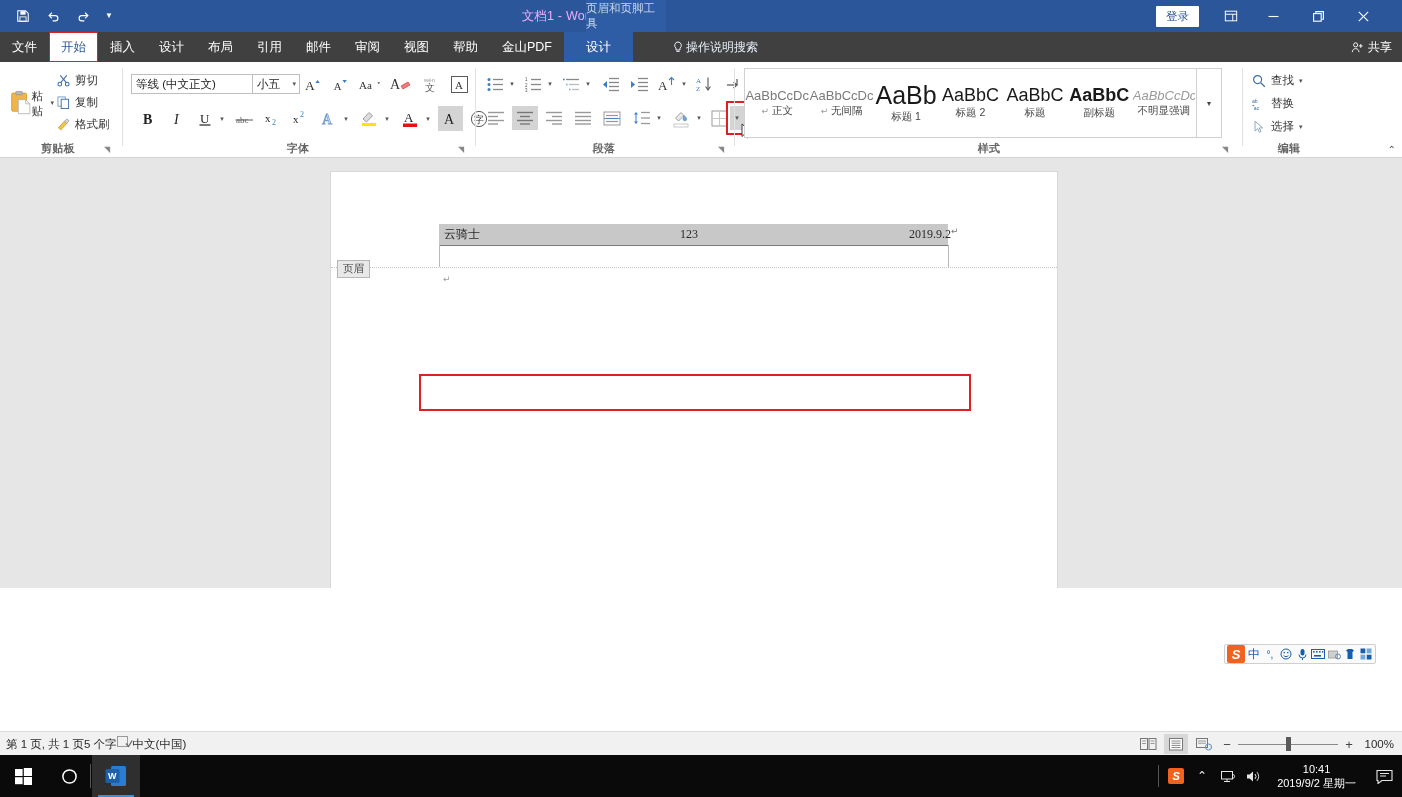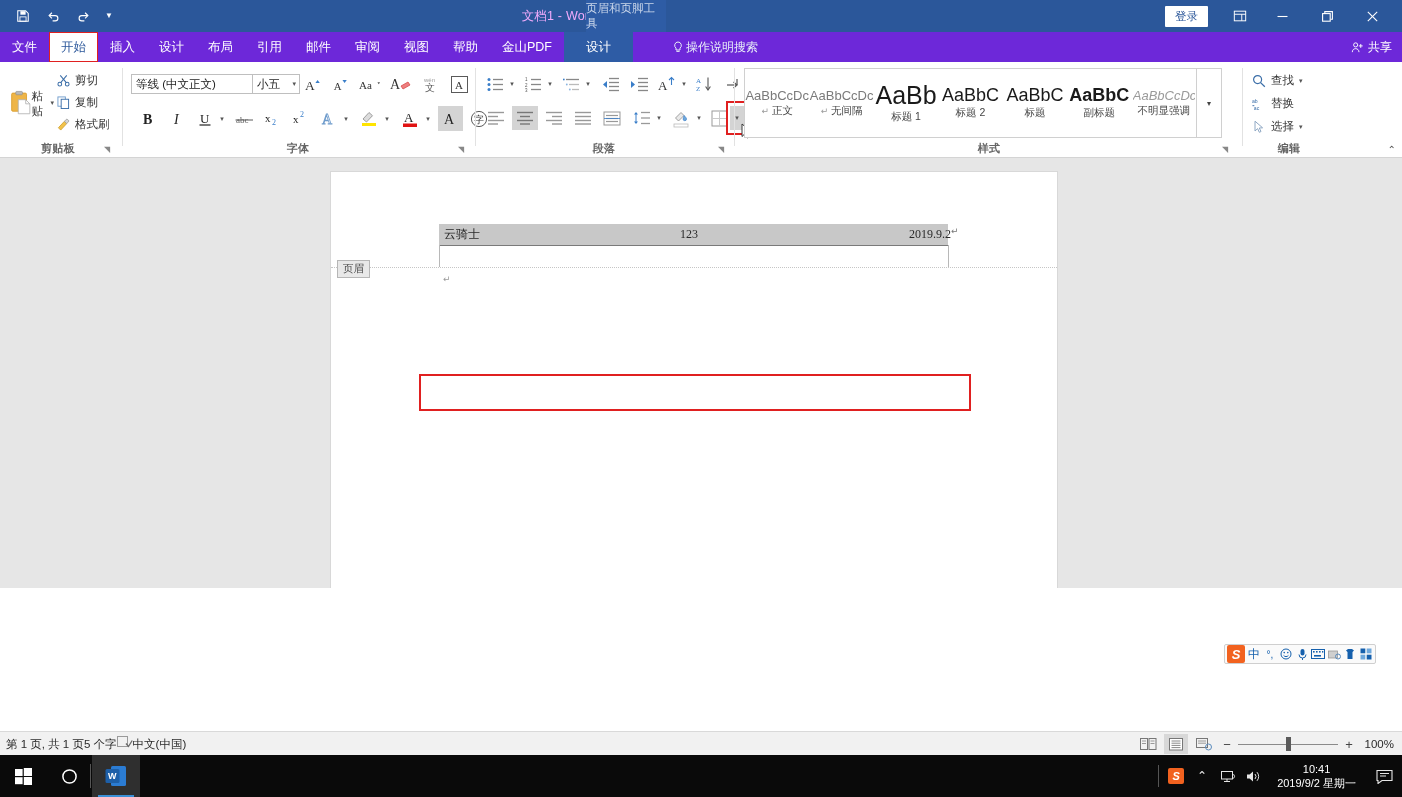--- a/index.html
+++ b/index.html
@@ -27,37 +27,37 @@
     position: absolute; left: 0; top: 0; width: 1118px; height: 32px;
     display: flex; align-items: center; justify-content: center;
     font-size: 12.5px; color: #f0abfc; letter-spacing: .2px;
   }
   .ctx-tabtitle {
     position: absolute; left: 586px; top: 0; width: 80px; height: 32px;
     background: #2e5ca5;
     display: flex; align-items: center; justify-content: center;
     font-size: 11.5px; color: #c9d6ea;
   }
-  .win-controls { position: absolute; right: 7px; top: 0; height: 32px; display: flex; align-items: stretch; }
+  .win-controls { position: absolute; right: 16px; top: 0; height: 32px; display: flex; align-items: stretch; }
   .signin {
     align-self: center; margin-right: 12px;
     background: #fff; color: #2b579a; font-size: 11.5px;
     padding: 3px 10px; border-radius: 1px; cursor: default;
   }
   .ribbon-display, .wbtn {
     width: 45px; display: flex; align-items: center; justify-content: center;
     font-size: 13px; color: #fff; cursor: default;
   }
   .ribbon-display { width: 40px; }
   .ribbon-display svg { display: block; }
 
   
   .tabrow {
     position: absolute; left: 0; top: 32px; width: 1402px; height: 30px;
-    background: #6d28d9;
+    background: #404040;
   }
   .tabs { position: absolute; left: 0; top: 0; height: 30px; display: flex; align-items: stretch; }
   .tab {
     display: flex; align-items: center; padding: 0 12px;
     font-size: 12.5px; color: #fff; cursor: default; position: relative;
   }
   .tab.active { background: #fff; color: #2b579a; }
   .tab.active.redbox { outline: 1.5px solid #e02020; outline-offset: -1px; }
   .tab.ctx { background: #2e5ca5; padding: 0 22px; }
   .tellme {

